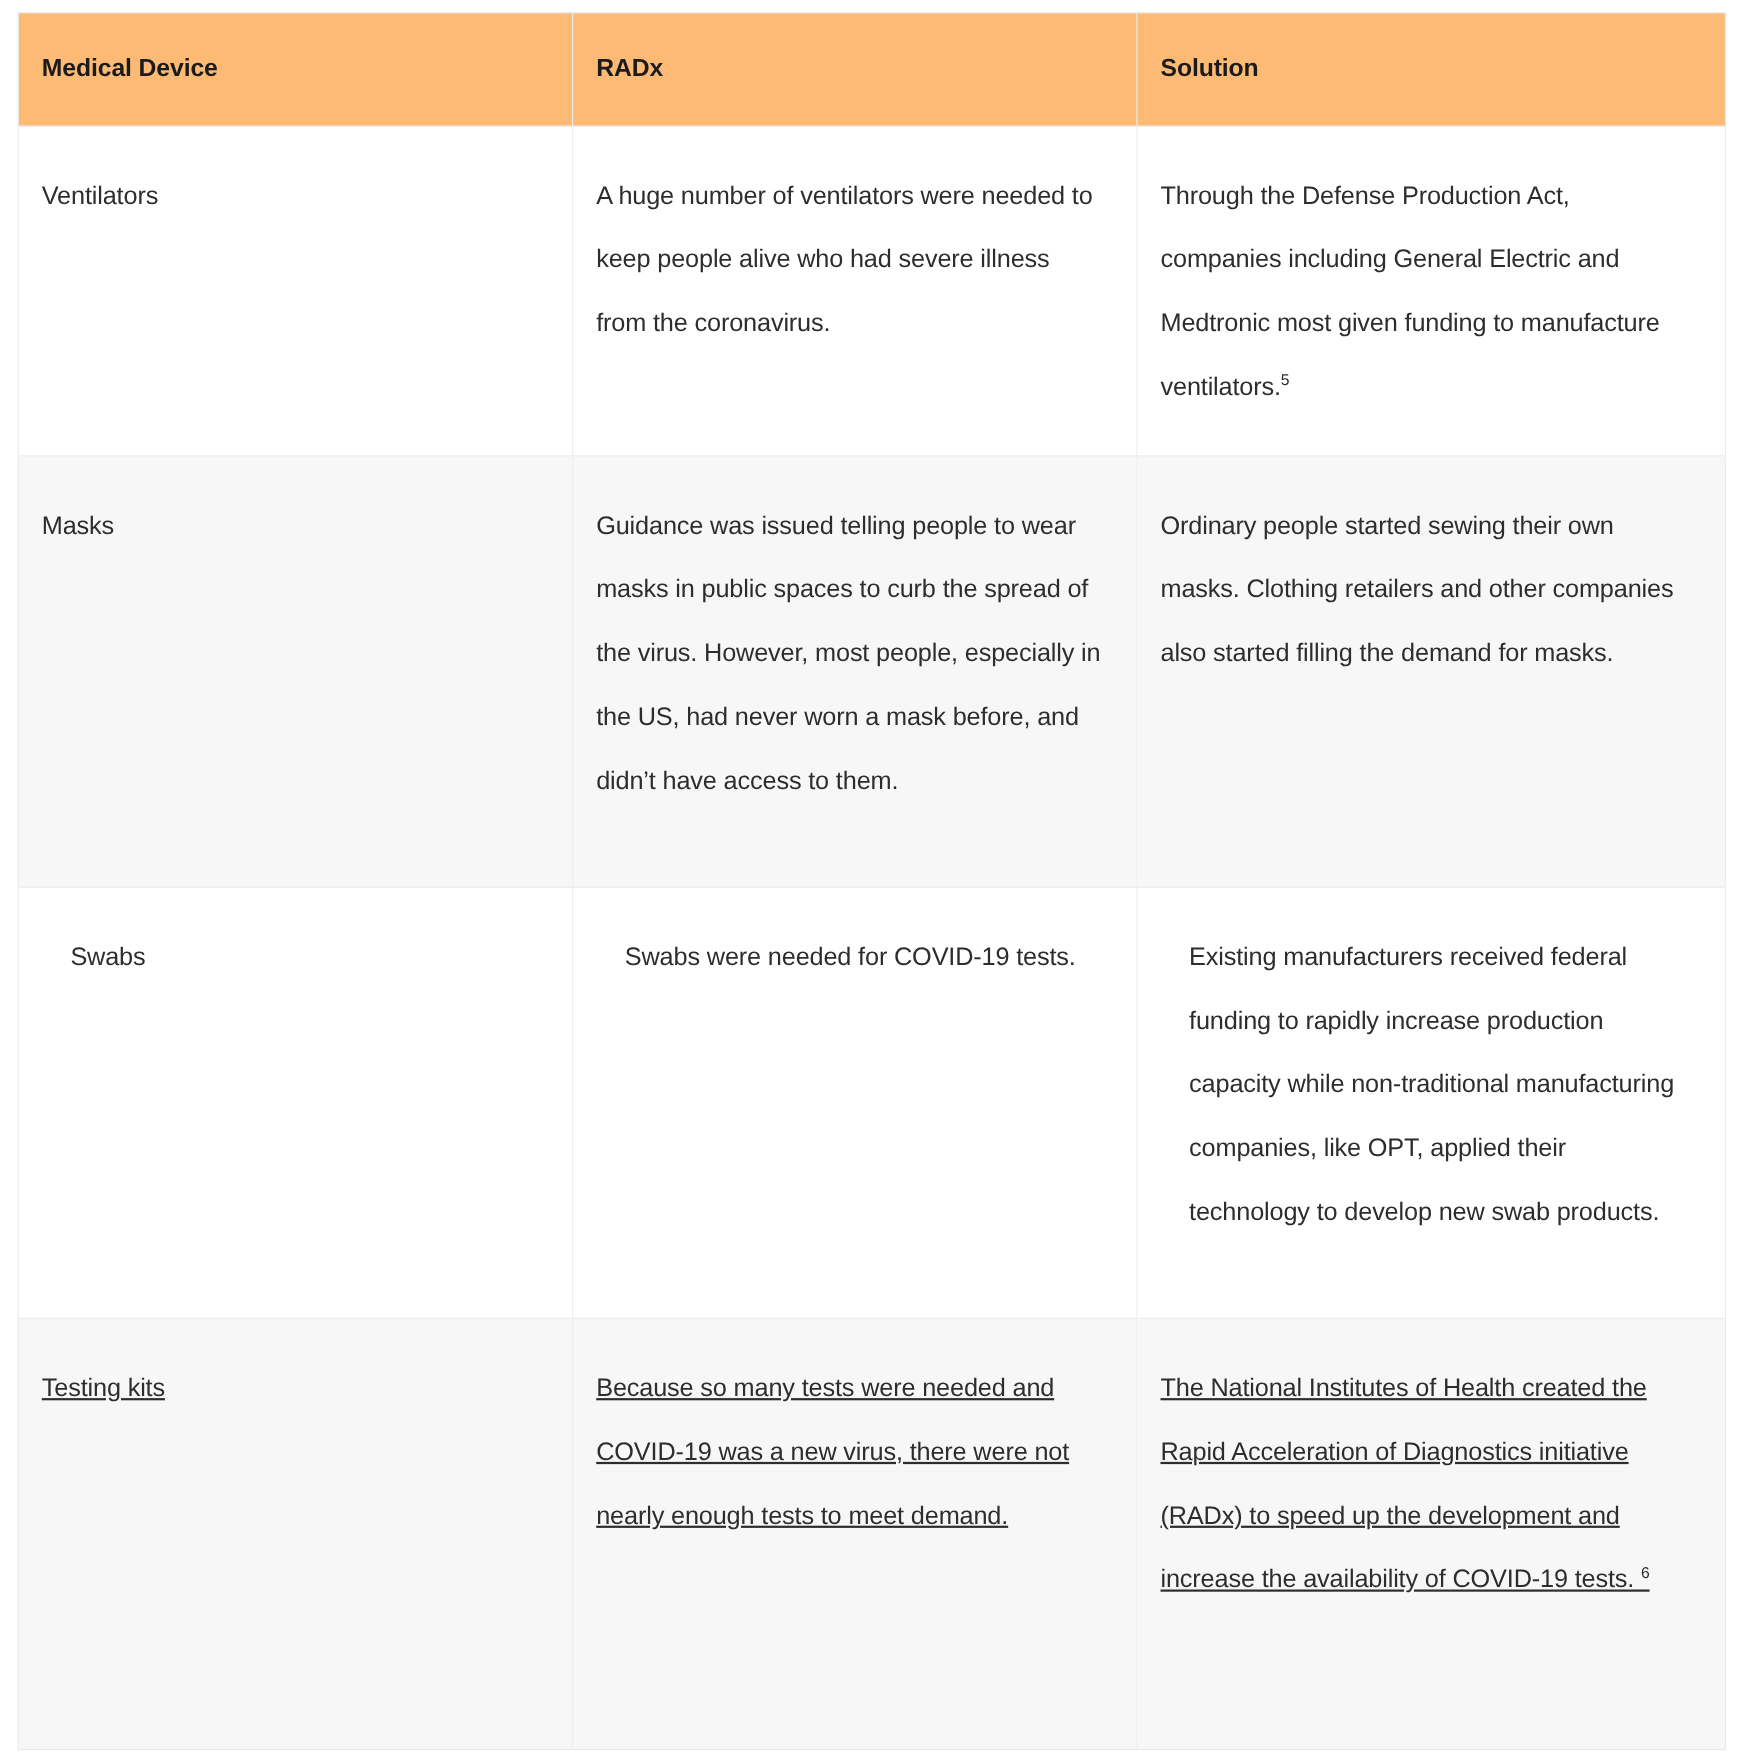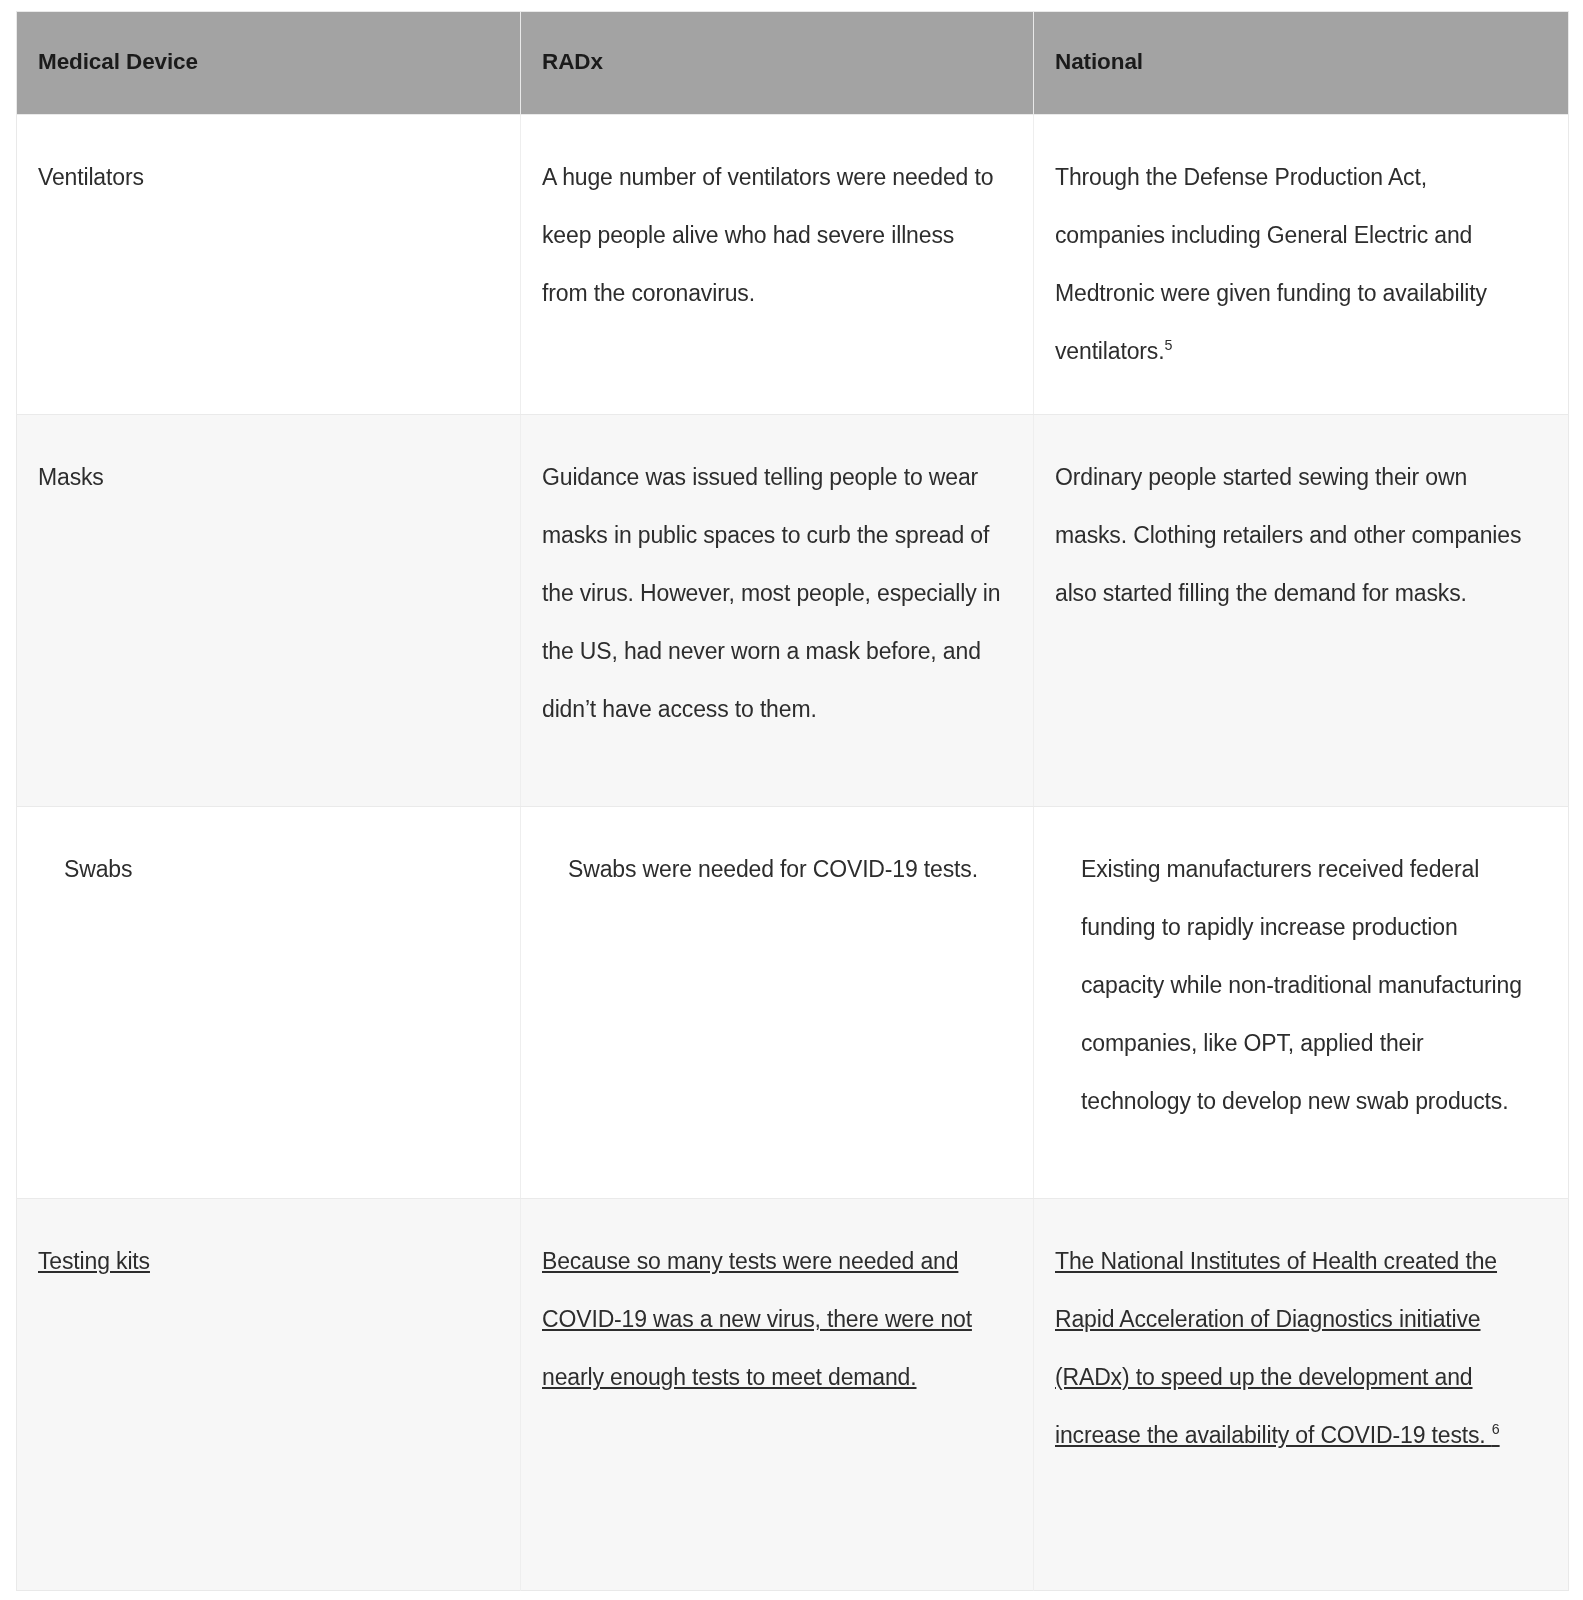--- a/index.html
+++ b/index.html
@@ -24,21 +24,21 @@
     width: 1552px;
     border-collapse: collapse;
     table-layout: fixed;
     border: 1px solid #e9e9e9;
   }
 
   table.data-table col.c-device  { width: 504px; }
   table.data-table col.c-issue   { width: 513px; }
   table.data-table col.c-solution{ width: 535px; }
 
-  thead tr { background: #a3a3a3; margin-left: 44px; }
+  thead tr { background: #fdba74; margin-left: 44px; }
 
   thead th {
     border-right: 1px solid #e9e9e9;
     border-bottom: 1px solid #eaeaea;
     text-align: left;
     vertical-align: middle;
     padding: 32px 28px 34px 21px;
     height: 103px;
     font-size: 22.5px;
     font-weight: bold;
@@ -91,34 +91,34 @@
   <table class="data-table">
     <colgroup>
       <col class="c-device">
       <col class="c-issue">
       <col class="c-solution">
     </colgroup>
     <thead>
       <tr>
         <th>Medical Device</th>
         <th>RADx</th>
-        <th>National</th>
+        <th>Solution</th>
       </tr>
     </thead>
     <tbody>
 
       <tr class="r0 row-plain">
         <td class="cell-device">
           <span class="cell-text">Ventilators</span>
         </td>
         <td class="cell-issue">
           <span class="cell-text">A huge number of ventilators were needed to keep people alive who had severe illness from the coronavirus.</span><sup class="footnote-marker"></sup>
         </td>
         <td class="cell-solution">
-          <span class="cell-text">Through the Defense Production Act, companies including General Electric and Medtronic were given funding to availability ventilators.</span><sup class="footnote-marker">5</sup>
+          <span class="cell-text">Through the Defense Production Act, companies including General Electric and Medtronic most given funding to manufacture ventilators.</span><sup class="footnote-marker">5</sup>
         </td>
       </tr>
 
       <tr class="r1 row-striped">
         <td class="cell-device">
           <span class="cell-text">Masks</span>
         </td>
         <td class="cell-issue">
           <span class="cell-text">Guidance was issued telling people to wear masks in public spaces to curb the spread of the virus. However, most people, especially in the US, had never worn a mask before, and didn’t have access to them.</span><sup class="footnote-marker"></sup>
         </td>

